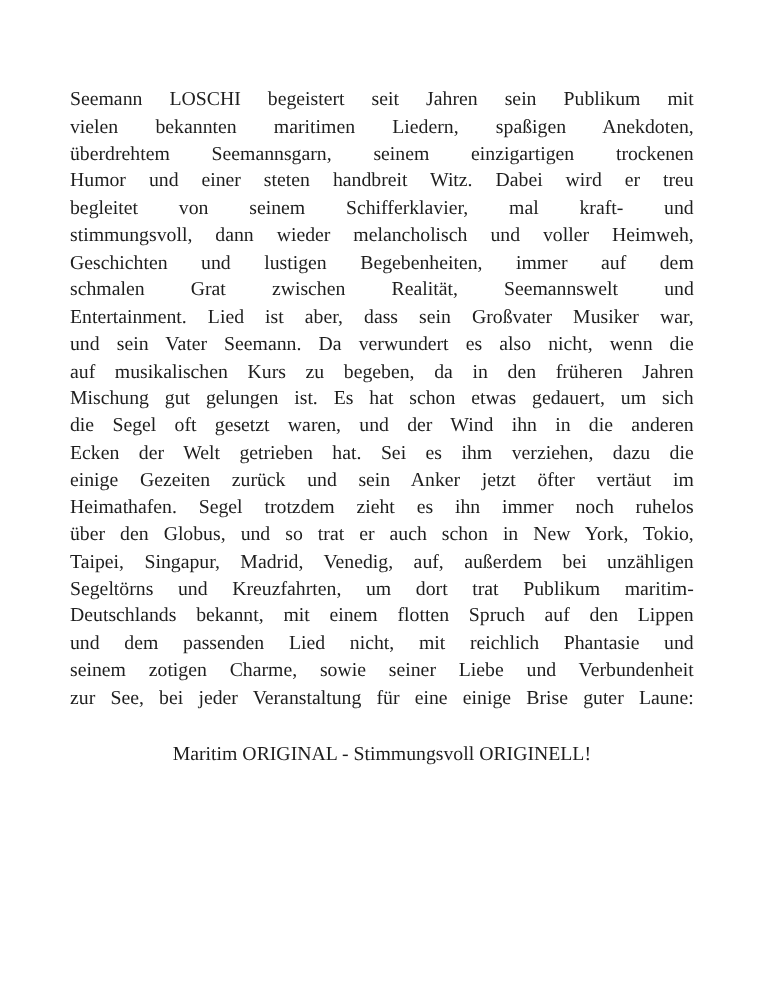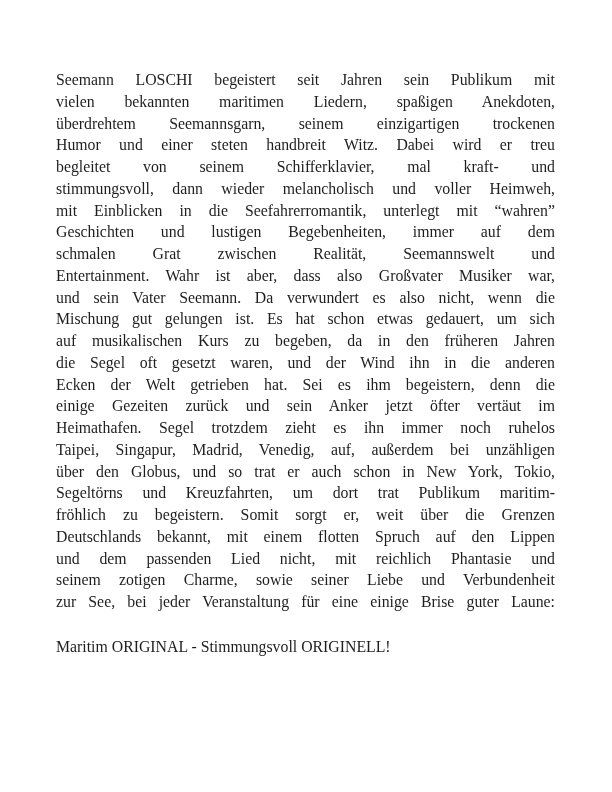--- a/index.html
+++ b/index.html
@@ -28,50 +28,48 @@
     height: 21.75px;
     text-align: justify;
     text-align-last: justify;
     overflow: hidden;
     white-space: normal;
   }
   .tagline {
     font-size: 15.8px;
     line-height: 21.75px;
     margin: 23.5px 0 0 0;
-    text-align: left;
+    text-align: center;
   }
 </style>
 </head>
 <body>
 
 <div class="page">
   <div class="text-block">
     <div class="paragraph">
         <div class="para-line">Seemann LOSCHI begeistert seit Jahren sein Publikum mit</div>
         <div class="para-line">vielen bekannten maritimen Liedern, spaßigen Anekdoten,</div>
         <div class="para-line">überdrehtem Seemannsgarn, seinem einzigartigen trockenen</div>
         <div class="para-line">Humor und einer steten handbreit Witz. Dabei wird er treu</div>
         <div class="para-line">begleitet von seinem Schifferklavier, mal kraft- und</div>
         <div class="para-line">stimmungsvoll, dann wieder melancholisch und voller Heimweh,</div>
-        <div class="para-line">mit Einblicken in die Seefahrerromantik, unterlegt mit “wahren”</div>
         <div class="para-line">Geschichten und lustigen Begebenheiten, immer auf dem</div>
         <div class="para-line">schmalen Grat zwischen Realität, Seemannswelt und</div>
-        <div class="para-line">Entertainment. Wahr ist aber, dass also Großvater Musiker war,</div>
+        <div class="para-line">Entertainment. Lied ist aber, dass sein Großvater Musiker war,</div>
         <div class="para-line">und sein Vater Seemann. Da verwundert es also nicht, wenn die</div>
+        <div class="para-line">auf musikalischen Kurs zu begeben, da in den früheren Jahren</div>
         <div class="para-line">Mischung gut gelungen ist. Es hat schon etwas gedauert, um sich</div>
-        <div class="para-line">auf musikalischen Kurs zu begeben, da in den früheren Jahren</div>
         <div class="para-line">die Segel oft gesetzt waren, und der Wind ihn in die anderen</div>
-        <div class="para-line">Ecken der Welt getrieben hat. Sei es ihm begeistern, denn die</div>
+        <div class="para-line">Ecken der Welt getrieben hat. Sei es ihm verziehen, dazu die</div>
         <div class="para-line">einige Gezeiten zurück und sein Anker jetzt öfter vertäut im</div>
         <div class="para-line">Heimathafen. Segel trotzdem zieht es ihn immer noch ruhelos</div>
+        <div class="para-line">über den Globus, und so trat er auch schon in New York, Tokio,</div>
         <div class="para-line">Taipei, Singapur, Madrid, Venedig, auf, außerdem bei unzähligen</div>
-        <div class="para-line">über den Globus, und so trat er auch schon in New York, Tokio,</div>
         <div class="para-line">Segeltörns und Kreuzfahrten, um dort trat Publikum maritim-</div>
-        <div class="para-line">fröhlich zu begeistern. Somit sorgt er, weit über die Grenzen</div>
         <div class="para-line">Deutschlands bekannt, mit einem flotten Spruch auf den Lippen</div>
         <div class="para-line">und dem passenden Lied nicht, mit reichlich Phantasie und</div>
         <div class="para-line">seinem zotigen Charme, sowie seiner Liebe und Verbundenheit</div>
         <div class="para-line">zur See, bei jeder Veranstaltung für eine einige Brise guter Laune:</div>
       </div>
     <p class="tagline">Maritim ORIGINAL - Stimmungsvoll ORIGINELL!</p>
   </div>
 </div>
 
 </body></html>

